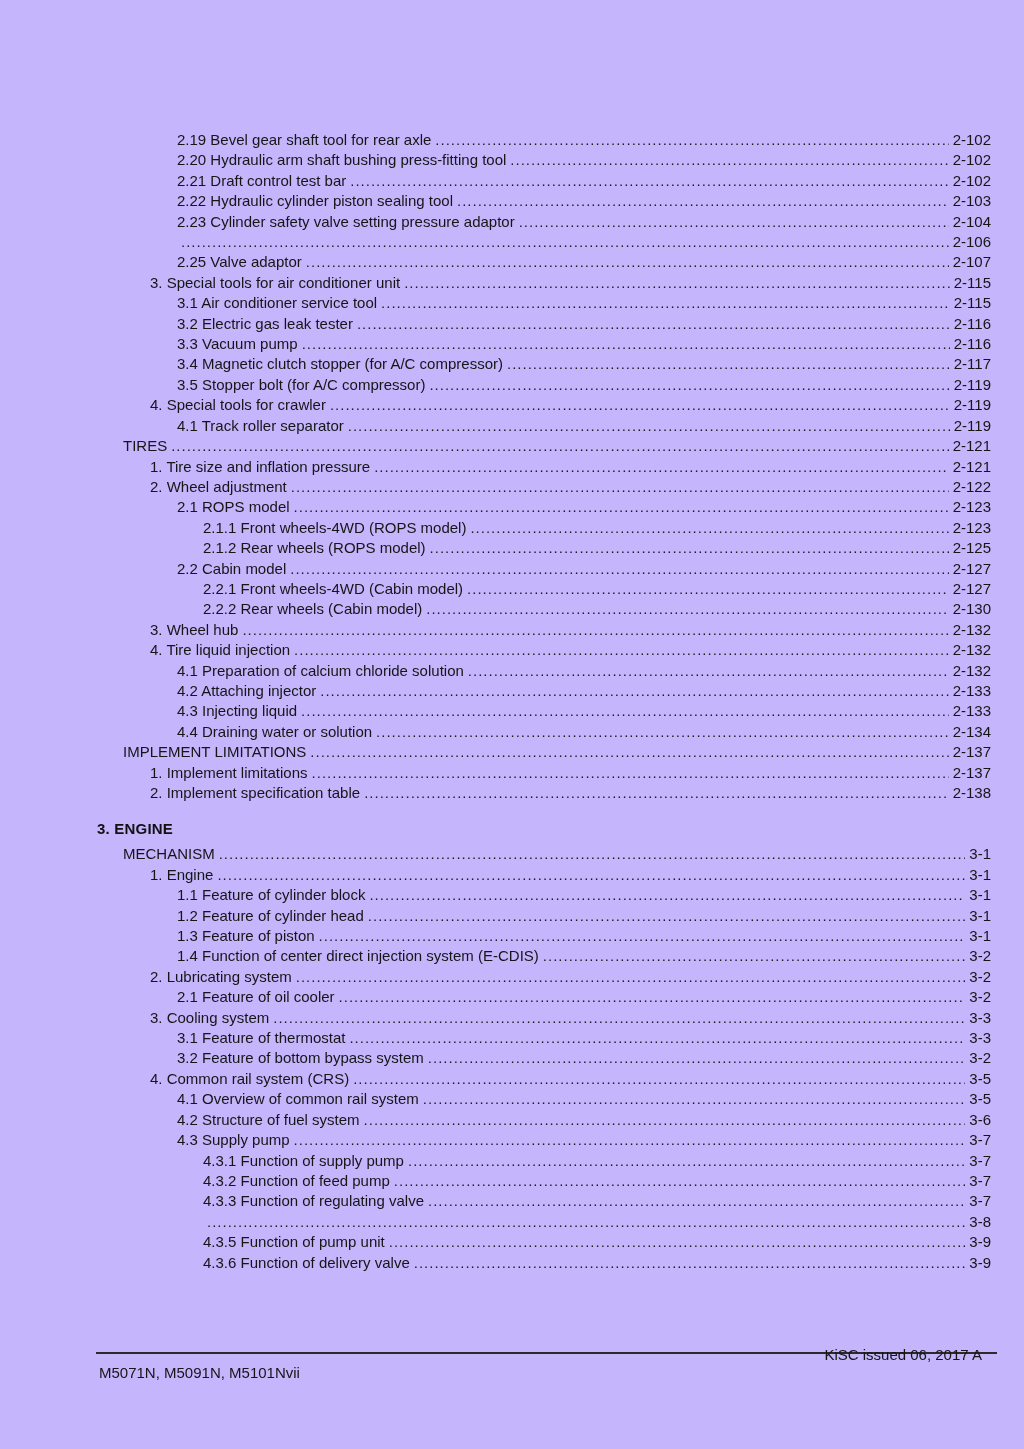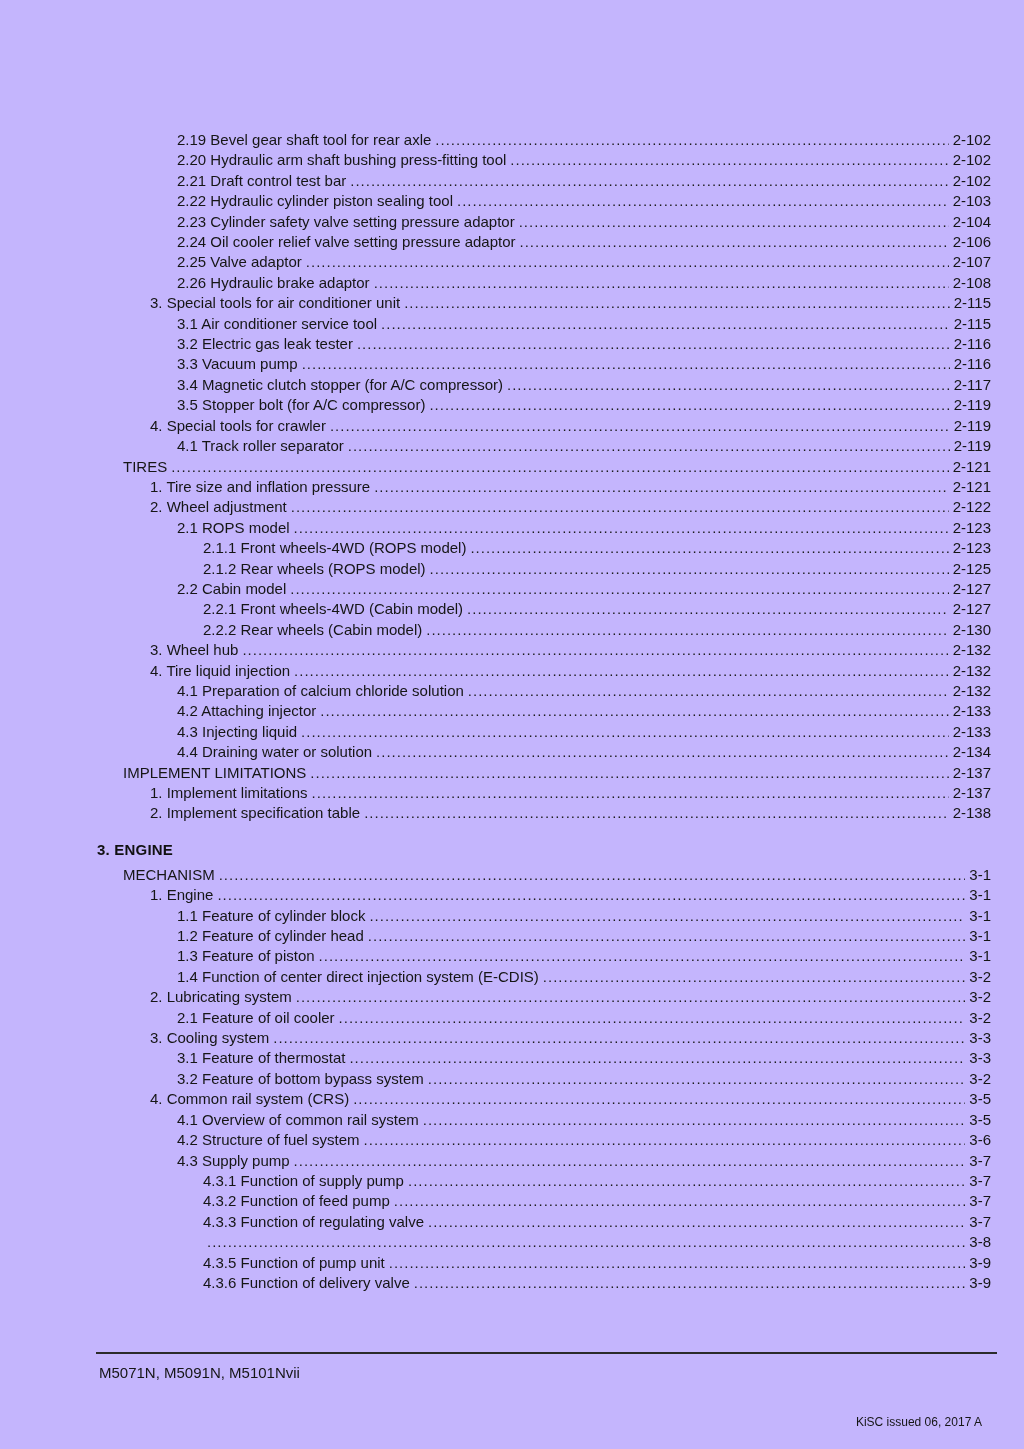--- a/index.html
+++ b/index.html
@@ -65,22 +65,22 @@
     position: absolute;
     left: 99px; top: 1364px;
     width: 896px;
     display: flex;
     align-items: baseline;
     font-size: 15px;
     line-height: 18px;
   }
   .issue-note {
     position: absolute;
-    right: 42px; top: 1414px;
-    font-size: 12px;
+    right: 42px; top: 1346px;
+    font-size: 15px;
     line-height: 17px;
     text-align: right;
   }
 </style>
 </head>
 <body>
 
 <div class="page">
 
   <div class="toc">
@@ -103,33 +103,27 @@
         <span class="toc-label">2.22 Hydraulic cylinder piston sealing tool</span>
         <span class="toc-dots"></span>
         <span class="toc-page">2-103</span>
       </div>
       <div class="toc-row lvl2">
         <span class="toc-label">2.23 Cylinder safety valve setting pressure adaptor</span>
         <span class="toc-dots"></span>
         <span class="toc-page">2-104</span>
       </div>
       <div class="toc-row lvl2">
-        <span class="toc-label">2.24 Oil cooler relief valve setting pressure adaptor</span>
         <span class="toc-dots"></span>
         <span class="toc-page">2-106</span>
       </div>
       <div class="toc-row lvl2">
         <span class="toc-label">2.25 Valve adaptor</span>
         <span class="toc-dots"></span>
         <span class="toc-page">2-107</span>
-      </div>
-      <div class="toc-row lvl2">
-        <span class="toc-label">2.26 Hydraulic brake adaptor</span>
-        <span class="toc-dots"></span>
-        <span class="toc-page">2-108</span>
       </div>
       <div class="toc-row lvl1">
         <span class="toc-label">3. Special tools for air conditioner unit</span>
         <span class="toc-dots"></span>
         <span class="toc-page">2-115</span>
       </div>
       <div class="toc-row lvl2">
         <span class="toc-label">3.1 Air conditioner service tool</span>
         <span class="toc-dots"></span>
         <span class="toc-page">2-115</span>

